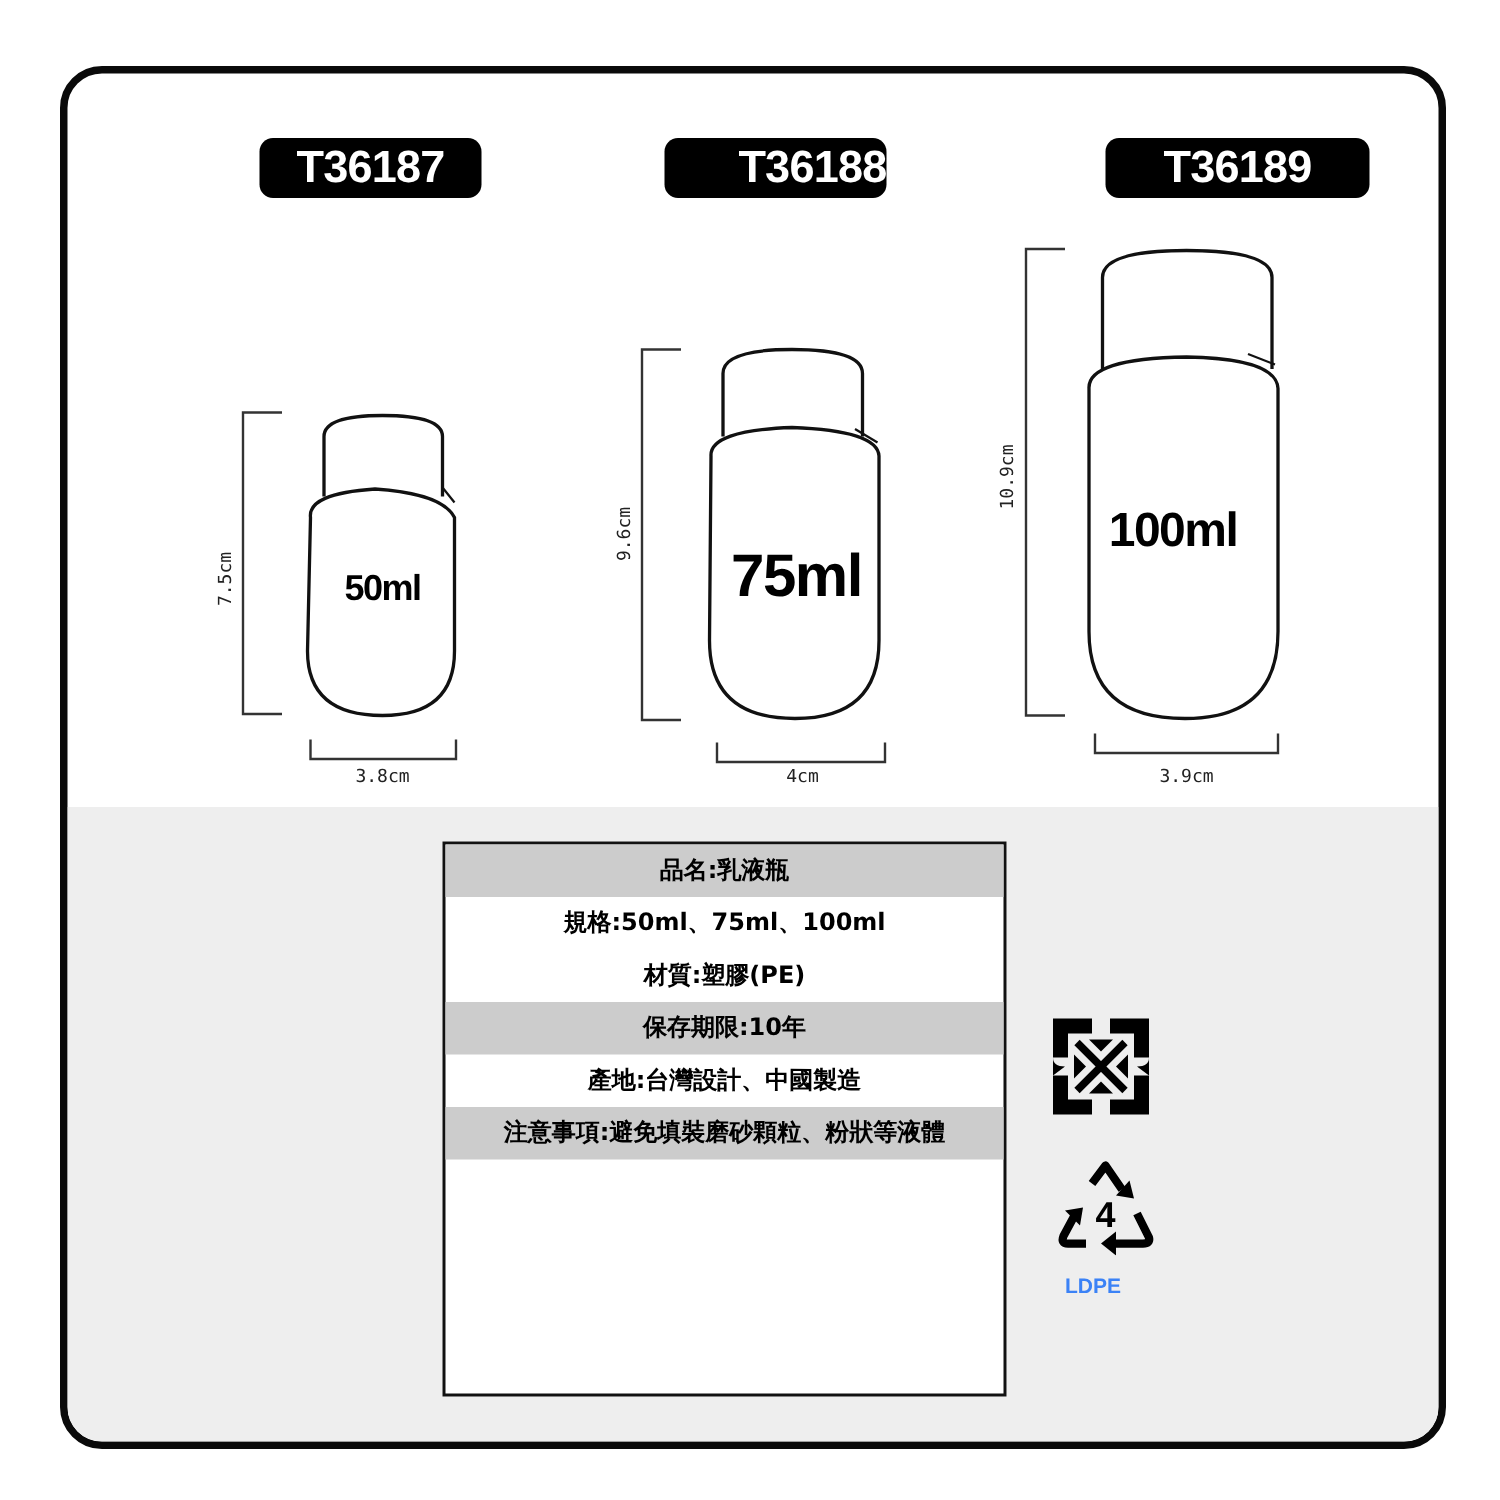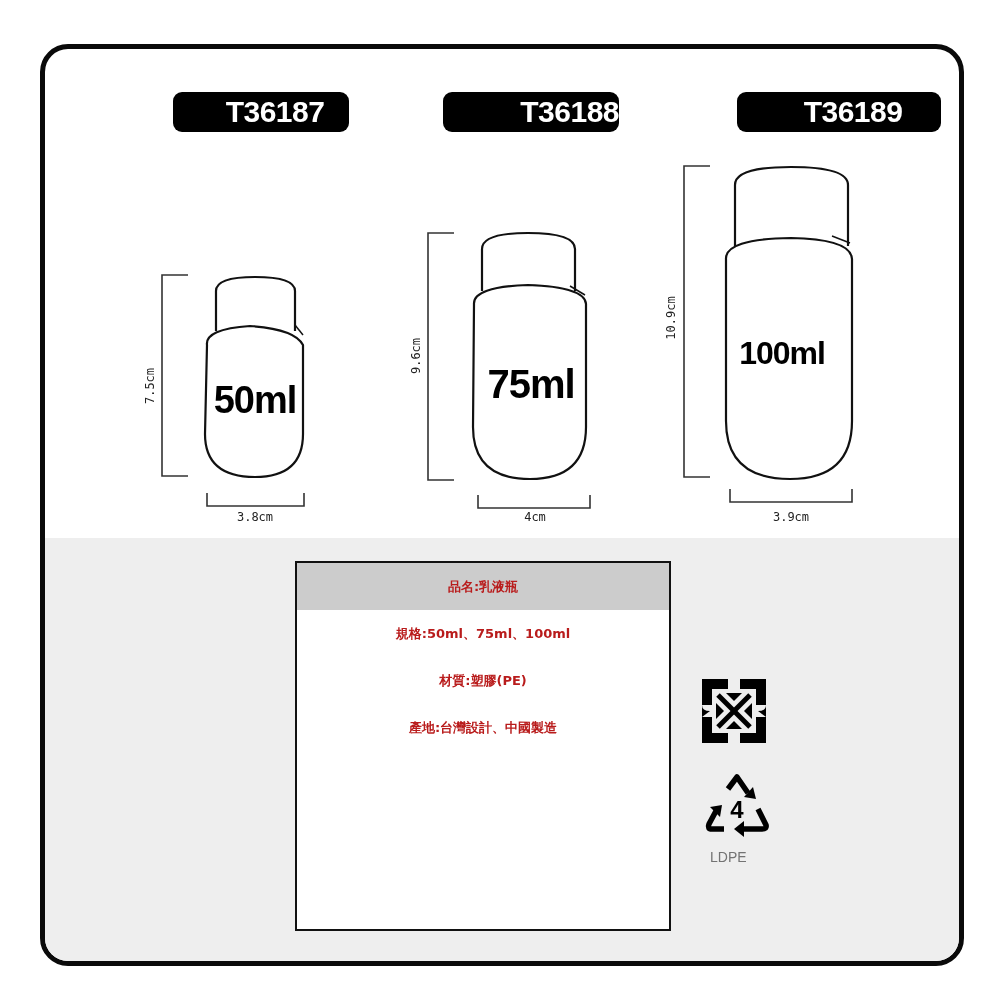--- a/index.html
+++ b/index.html
@@ -2,32 +2,32 @@
 <html><head>
 <meta charset="utf-8">
 <style>
   html, body { margin: 0; padding: 0; background: #ffffff; }
   body { width: 1000px; height: 1000px; position: relative; overflow: hidden;
          font-family: "Liberation Sans", "DejaVu Sans", sans-serif; }
   .frame { position: absolute; left: 40px; top: 44px; width: 914px; height: 912px;
            border: 5px solid #0a0a0a; border-radius: 28px; overflow: hidden; background: #ffffff; }
   .bottom-band { position: absolute; left: 0; right: 0; top: 489px; bottom: 0; background: #eeeeee; }
   .tag { position: absolute; height: 40px; background: #000; color: #fff; border-radius: 9px;
-         font-weight: bold; font-size: 30px; line-height: 40px; text-align: center; letter-spacing: -0.5px; padding-left: 28px; }
+         font-weight: bold; font-size: 30px; line-height: 40px; text-align: center; letter-spacing: -0.5px; }
   .dim-label { position: absolute; font-family: "DejaVu Sans Mono", "Liberation Mono", monospace;
                font-size: 12px; color: #222; }
   .dim-label.vert { transform: rotate(-90deg); transform-origin: center center; white-space: nowrap; }
   svg.art { position: absolute; left: 0; top: 0; }
   .vol { position: absolute; font-weight: bold; color: #000; text-align: center; letter-spacing: -1px; }
   .spec-table { position: absolute; left: 250px; top: 512px; width: 376px; height: 370px;
                 border: 2px solid #111; background: #fff; box-sizing: border-box; }
-  .spec-row { height: 47px; display: flex; align-items: center; justify-content: center;
-              font-size: 13px; font-weight: bold; color: #b91c1c; font-family: "DejaVu Sans", sans-serif; }
+  .spec-row { height: 35px; display: flex; align-items: center; justify-content: center;
+              font-size: 16px; font-weight: bold; color: #000000; font-family: "DejaVu Sans", sans-serif; }
   .spec-row.shade { background: #cccccc; }
-  .ldpe { position: absolute; left: 665px; top: 800px; font-weight: normal; font-size: 14px; color: #737373; }
+  .ldpe { position: absolute; left: 665px; top: 800px; font-weight: bold; font-size: 14px; color: #3b82f6; }
 </style>
 </head>
 <body>
 
 <div class="frame">
   <div class="bottom-band"></div>
 
   <div class="tag" style="left:128px; top:43px; width:148px;">T36187</div>
   <div class="tag" style="left:398px; top:43px; width:148px;text-align:right;">T36188</div>
   <div class="tag" style="left:692px; top:43px; width:176px;">T36189</div>
@@ -62,37 +62,39 @@
       <path d="M409,184 L383,184 L383,431 L409,431"></path>
 
       <path d="M433,446 L433,459 L545,459 L545,446"></path>
 
       <path d="M665,117 L639,117 L639,428 L665,428"></path>
 
       <path d="M685,440 L685,453 L807,453 L807,440"></path>
     </g>
   </svg>
 
-  <div class="vol" style="left:160px; top:330px; width:100px; font-size:38px;">50ml</div>
+  <div class="vol" style="left:160px; top:330px; width:100px; font-size:24px;">50ml</div>
   <div class="vol" style="left:430px; top:313px; width:112px; font-size:40px;">75ml</div>
   <div class="vol" style="left:682px; top:286px; width:110px; font-size:32px;">100ml</div>
 
   <div class="dim-label vert" style="left:80px; top:330px; width:50px; text-align:center;">7.5cm</div>
   <div class="dim-label vert" style="left:346px; top:300px; width:50px; text-align:center;">9.6cm</div>
   <div class="dim-label vert" style="left:596px; top:262px; width:60px; text-align:center;">10.9cm</div>
 
   <div class="dim-label" style="left:160px; top:461px; width:100px; text-align:center;">3.8cm</div>
   <div class="dim-label" style="left:440px; top:461px; width:100px; text-align:center;">4cm</div>
   <div class="dim-label" style="left:696px; top:461px; width:100px; text-align:center;">3.9cm</div>
 
   <div class="spec-table">
     <div class="spec-row shade">品名:乳液瓶</div>
     <div class="spec-row">規格:50ml、75ml、100ml</div>
     <div class="spec-row">材質:塑膠(PE)</div>
+    <div class="spec-row shade">保存期限:10年</div>
     <div class="spec-row">產地:台灣設計、中國製造</div>
+    <div class="spec-row shade">注意事項:避免填裝磨砂顆粒、粉狀等液體</div>
   </div>
 
   <svg style="position:absolute; left:653px; top:626px;" width="72" height="72" viewBox="0 0 72 72">
     <g fill="#000">
       <path d="M4,4 H30 V14 H14 V30 H4 Z"></path>
       <path d="M42,4 H68 V30 H58 V14 H42 Z"></path>
       <path d="M4,42 H14 V58 H30 V68 H4 Z"></path>
       <path d="M58,42 H68 V68 H42 V58 H58 Z"></path>
       <path d="M4,30 Q4,36 12,36 L4,42 Z"></path>
       <path d="M68,30 Q68,36 60,36 L68,42 Z"></path>

